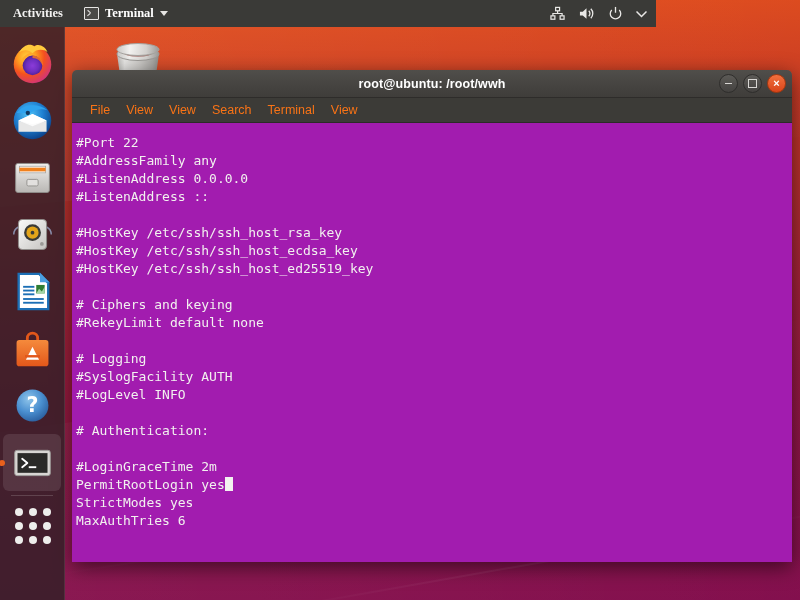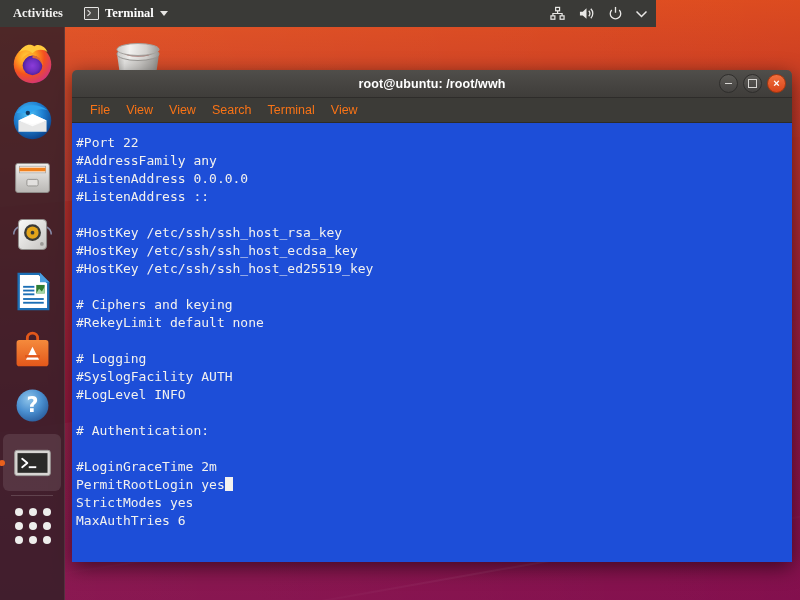--- a/index.html
+++ b/index.html
@@ -560,19 +560,19 @@
 
     <div id="menubar">
       <div class="mi">File</div>
       <div class="mi">View</div>
       <div class="mi">View</div>
       <div class="mi">Search</div>
       <div class="mi">Terminal</div>
       <div class="mi">View</div>
     </div>
 
-    <div id="termbody" style="background: #1d4ed8;">
+    <div id="termbody" style="background: #a21caf;">
       <div id="termtext" style="color: rgb(242, 241, 239);"><div class="tline">#Port 22</div><div class="tline">#AddressFamily any</div><div class="tline">#ListenAddress 0.0.0.0</div><div class="tline">#ListenAddress ::</div><div class="tline">&nbsp;</div><div class="tline">#HostKey /etc/ssh/ssh_host_rsa_key</div><div class="tline">#HostKey /etc/ssh/ssh_host_ecdsa_key</div><div class="tline">#HostKey /etc/ssh/ssh_host_ed25519_key</div><div class="tline">&nbsp;</div><div class="tline"># Ciphers and keying</div><div class="tline">#RekeyLimit default none</div><div class="tline">&nbsp;</div><div class="tline"># Logging</div><div class="tline">#SyslogFacility AUTH</div><div class="tline">#LogLevel INFO</div><div class="tline">&nbsp;</div><div class="tline"># Authentication:</div><div class="tline">&nbsp;</div><div class="tline">#LoginGraceTime 2m</div><div class="tline"><span>PermitRootLogin yes</span><span class="cursor-block"></span></div><div class="tline">StrictModes yes</div><div class="tline">MaxAuthTries 6</div></div>
     </div>
   </div>
 
 
 </div>
 
 </body></html>

